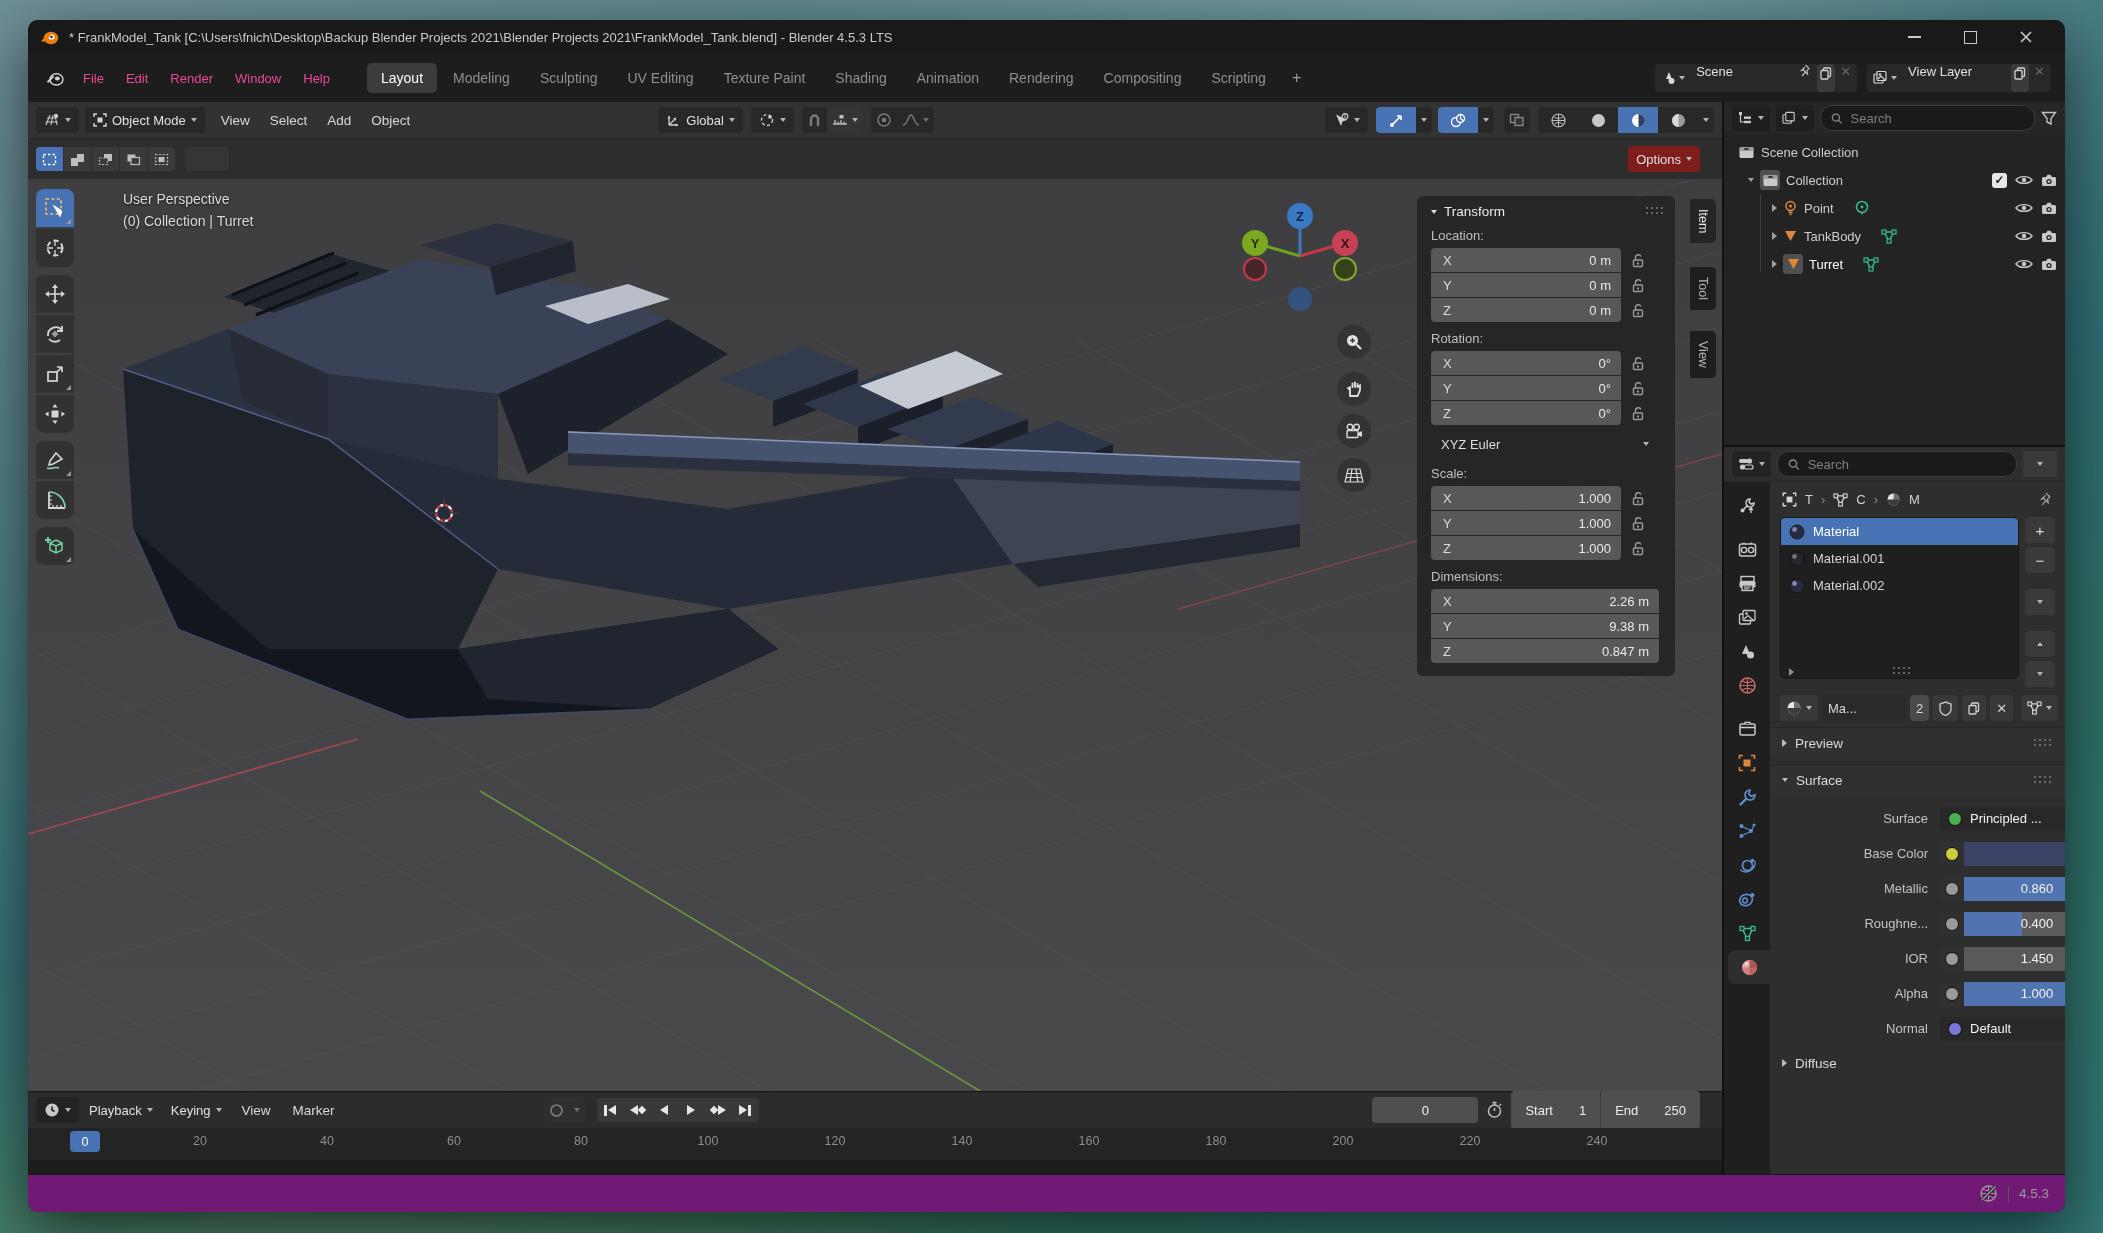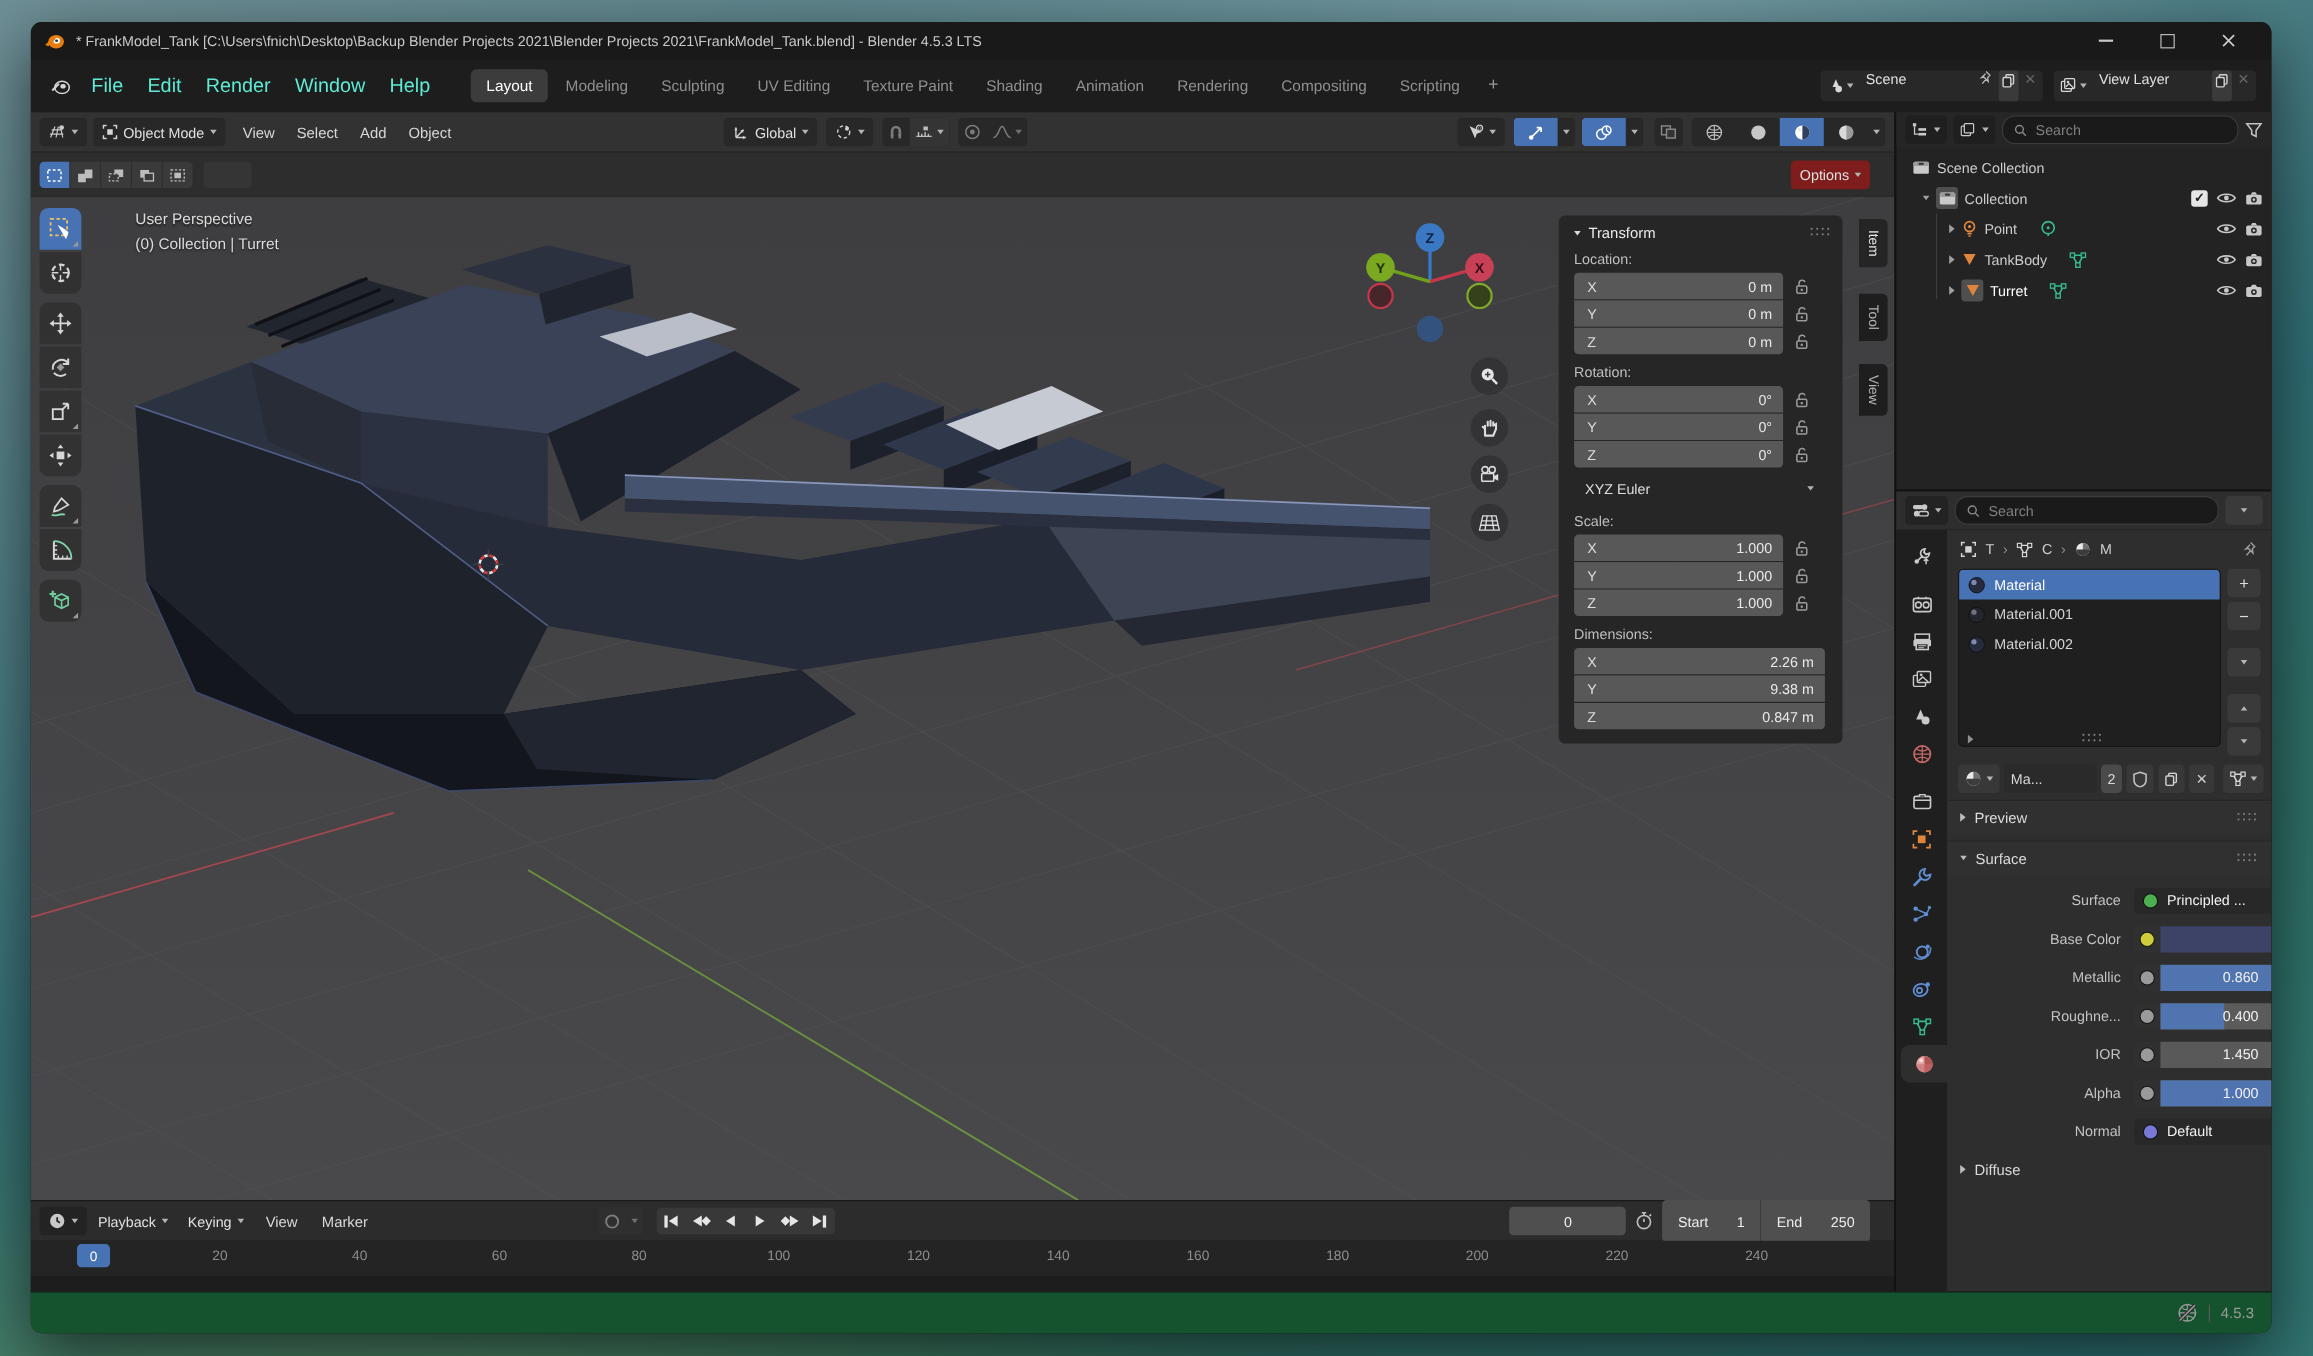--- a/index.html
+++ b/index.html
@@ -15,21 +15,21 @@
   .win{position:absolute;left:28px;top:20px;width:2037px;height:1192px;background:#1c1c1c;border-radius:10px;overflow:hidden;display:flex;flex-direction:column;box-shadow:0 20px 60px rgba(0,0,0,.6)}
   
   .titlebar{height:34px;background:#191919;display:flex;align-items:center;padding:0 12px;flex:none}
   .title-text{color:#c9c9c9;font-size:13px;margin-left:10px;white-space:nowrap}
   .wctrl{margin-left:auto;display:flex;align-items:center;gap:30px;margin-right:14px}
   .wbtn{width:26px;height:22px;display:flex;align-items:center;justify-content:center}
   .dash{width:13px;height:2px;background:#c9c9c9}
   .sq{width:11px;height:11px;border:1.6px solid #c9c9c9}
   
   .topbar{height:48px;background:#1d1d1d;display:flex;align-items:center;padding:0 10px;flex:none}
-  .menu-item{color:#5eead4;font-size:18px;padding:6px 11px;border-radius:4px}
+  .menu-item{color:#ec4899;font-size:13px;padding:6px 11px;border-radius:4px}
   .tabs{display:flex;align-items:center;margin-left:26px;gap:2px}
   .tab{color:#8f8f8f;font-size:14px;padding:7px 14px;border-radius:5px;white-space:nowrap}
   .tab.active{background:#3c3c3c;color:#fff}
   .tab.add{color:#9a9a9a;font-size:16px;padding:4px 10px}
   .tb-right{margin-left:auto;display:flex;align-items:center;gap:10px;margin-right:4px}
   .idsel{display:flex;height:28px;background:#282828;border-radius:4px;padding:0 6px;gap:5px}
   .idsel .name{color:#e0e0e0;font-size:13px;padding:0 6px;min-width:92px}
   
   .main{flex:1;display:flex;min-height:0;background:#111}
   .vpcol{width:1694px;flex:none;display:flex;flex-direction:column;margin-right:2px}
@@ -134,21 +134,21 @@
   .srow .lab{width:148px;text-align:right;color:#c3c3c3;font-size:13px;padding-right:12px;flex:none;white-space:nowrap;overflow:hidden}
   .sock{width:24px;height:24px;background:#303030;border-radius:4px 0 0 4px;display:flex;align-items:center;justify-content:center;flex:none}
   .dot{width:12px;height:12px;border-radius:50%;border:1px solid #141414}
   .ctrl{width:146px;height:24px;position:relative;border-radius:0 4px 4px 0;overflow:hidden;background:#5b5b5b;display:flex;align-items:center;justify-content:center;color:#f2f2f2;font-size:13px;flex:none}
   .ctrl .fillbar{position:absolute;left:0;top:0;bottom:0;background:#4f74b0}
   .ctrl span{position:relative}
   .ctrl.plain{background:#595959}
   .ctrl.darkfield{background:#282828;justify-content:flex-start;padding-left:8px;gap:8px;border-radius:4px;width:170px}
   .swatch{background:#3d4366}
   
-  .statusbar{height:37px;background:#14532d;border-top:1px solid #161616;display:flex;align-items:center;justify-content:flex-end;padding:0 16px;gap:10px;flex:none;color:#9a9a9a;font-size:13.5px}
+  .statusbar{height:37px;background:#701a75;border-top:1px solid #161616;display:flex;align-items:center;justify-content:flex-end;padding:0 16px;gap:10px;flex:none;color:#9a9a9a;font-size:13.5px}
   .pipe{width:1px;height:16px;background:#5a5a5a}
   svg{display:block}
 </style>
 </head>
 <body>
 
 <div class="win">
 
   <div class="titlebar">
     <span>

